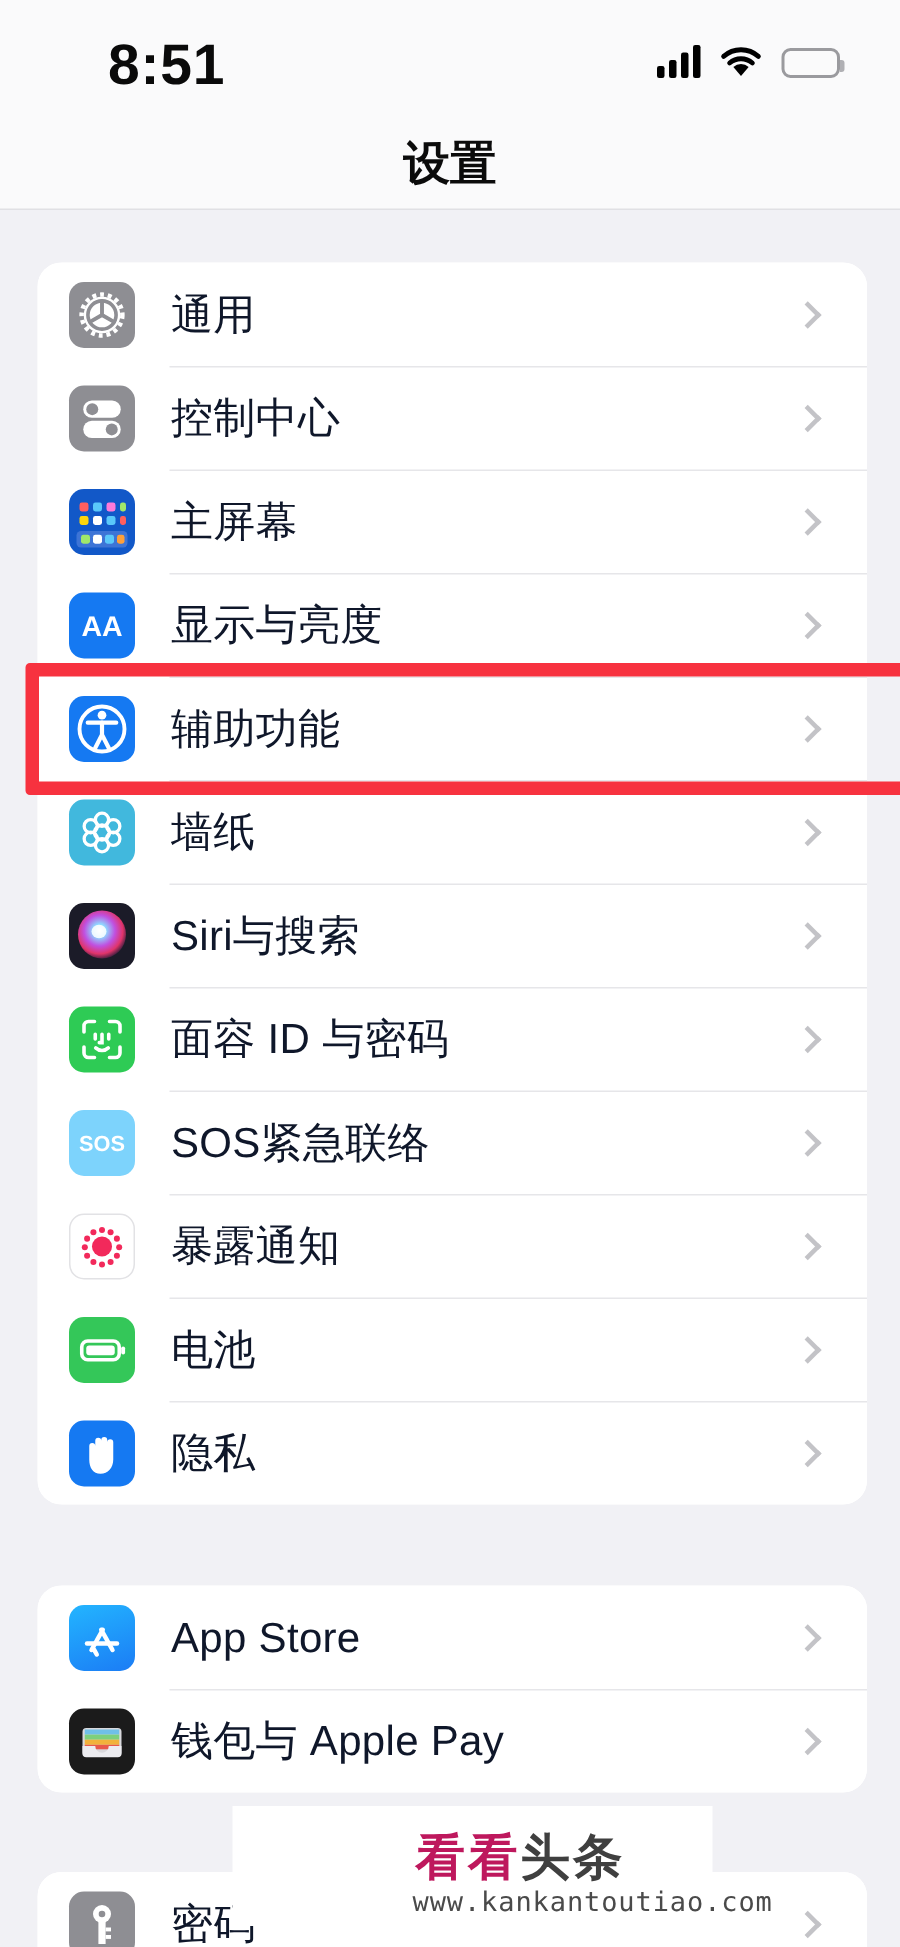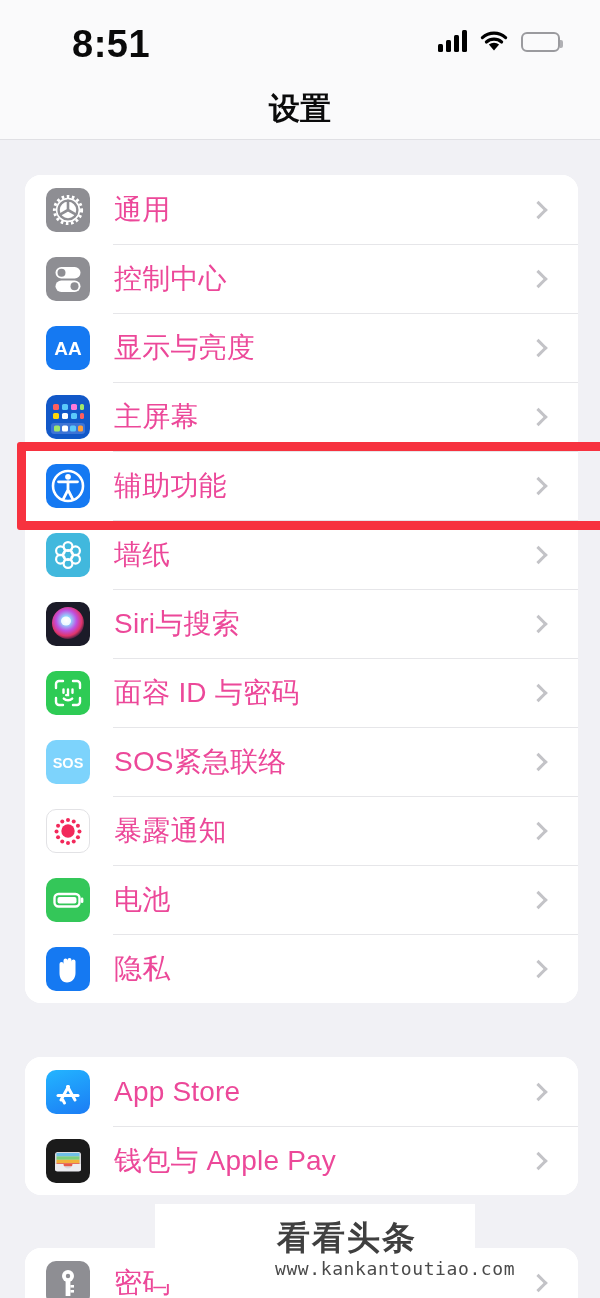--- a/index.html
+++ b/index.html
@@ -60,21 +60,21 @@
     height:69px; padding-left:21px; background:#fff;
   }
   .row + .row::before{
     content:""; position:absolute; left:88px; right:0; top:0; height:1px; background:#e6e6e9;
   }
   .icon{
     width:44px; height:44px; border-radius:10px; flex:none;
     position:relative; overflow:hidden;
   }
   .row-label{
-    margin-left:24px; font-size:28px; color:#ec4899; letter-spacing:0.2px;
+    margin-left:24px; font-size:28px; color:#0f172a; letter-spacing:0.2px;
     white-space:nowrap;
   }
   .chevron{
     position:absolute; right:33px; top:50%; width:13px; height:13px;
     border-right:3px solid #c3c3c7; border-top:3px solid #c3c3c7;
     transform:translateY(-50%) rotate(45deg);
   }
 
   
   .ic-gear{ background:#8e8e93; }
@@ -102,21 +102,21 @@
 
   
   .watermark{
     position:absolute; left:155px; top:1063px; width:320px; height:80px;
     background:#fff; z-index:4;
   }
   .wm-logo{
     position:absolute; left:122px; top:12px;
     font-size:33px; font-weight:bold; letter-spacing:2px; white-space:nowrap;
   }
-  .wm-kk{ color:#404040;font-family:Liberation Serif, serif; }
+  .wm-kk{ color:#be185d;font-family:Liberation Serif, serif; }
   .wm-tt{ color:#3f3f3f; }
   .wm-url{
     position:absolute; left:120px; top:54px;
     font-family:"DejaVu Sans Mono","Liberation Mono",monospace;
     font-size:18px; color:#4a4a4a; letter-spacing:0.6px; white-space:nowrap;
   }
 </style>
 </head>
 <body>
 
@@ -170,30 +170,20 @@
       <div class="row">
         <span class="icon ic-control">
           <svg viewBox="0 0 44 44">
             <rect x="9.5" y="10" width="25" height="11.5" rx="5.75" fill="#fff"></rect>
             <circle cx="15.5" cy="15.75" r="4" fill="#8e8e93"></circle>
             <rect x="9.5" y="23.5" width="25" height="11.5" rx="5.75" fill="#fff"></rect>
             <circle cx="28.5" cy="29.25" r="4" fill="#8e8e93"></circle>
           </svg>
         </span>
         <span class="row-label">控制中心</span>
-        <span class="chevron"></span>
-      </div>
-
-      <div class="row">
-        <span class="icon ic-display">
-          <svg viewBox="0 0 44 44">
-            <text x="22" y="29" text-anchor="middle" font-family="Liberation Sans, sans-serif" font-size="19" font-weight="bold" fill="#fff">AA</text>
-          </svg>
-        </span>
-        <span class="row-label">显示与亮度</span>
         <span class="chevron"></span>
       </div>
 
       <div class="row">
         <span class="icon ic-home">
           <svg viewBox="0 0 44 44">
             <g>
               <rect x="7" y="9" width="6" height="6" rx="1.6" fill="#ff5f5f"></rect>
               <rect x="16" y="9" width="6" height="6" rx="1.6" fill="#5ac8fa"></rect>
               <rect x="25" y="9" width="6" height="6" rx="1.6" fill="#ff7ad9"></rect>
@@ -208,20 +198,30 @@
               <rect x="24" y="30.5" width="6" height="6" rx="1.6" fill="#5ac8fa"></rect>
               <rect x="32" y="30.5" width="5" height="6" rx="1.6" fill="#ffa03a"></rect>
             </g>
           </svg>
         </span>
         <span class="row-label">主屏幕</span>
         <span class="chevron"></span>
       </div>
 
       <div class="row">
+        <span class="icon ic-display">
+          <svg viewBox="0 0 44 44">
+            <text x="22" y="29" text-anchor="middle" font-family="Liberation Sans, sans-serif" font-size="19" font-weight="bold" fill="#fff">AA</text>
+          </svg>
+        </span>
+        <span class="row-label">显示与亮度</span>
+        <span class="chevron"></span>
+      </div>
+
+      <div class="row">
         <span class="icon ic-access">
           <svg viewBox="0 0 44 44">
             <circle cx="22" cy="22" r="15" fill="none" stroke="#fff" stroke-width="2.6"></circle>
             <circle cx="22" cy="12.8" r="2.9" fill="#fff"></circle>
             <path d="M12.5 17.8 h19" stroke="#fff" stroke-width="2.8" stroke-linecap="round"></path>
             <path d="M22 17.8 v8 l-4.6 9 M22 25.8 l4.6 9" stroke="#fff" stroke-width="2.8" stroke-linecap="round" fill="none"></path>
           </svg>
         </span>
         <span class="row-label">辅助功能</span>
         <span class="chevron"></span>

